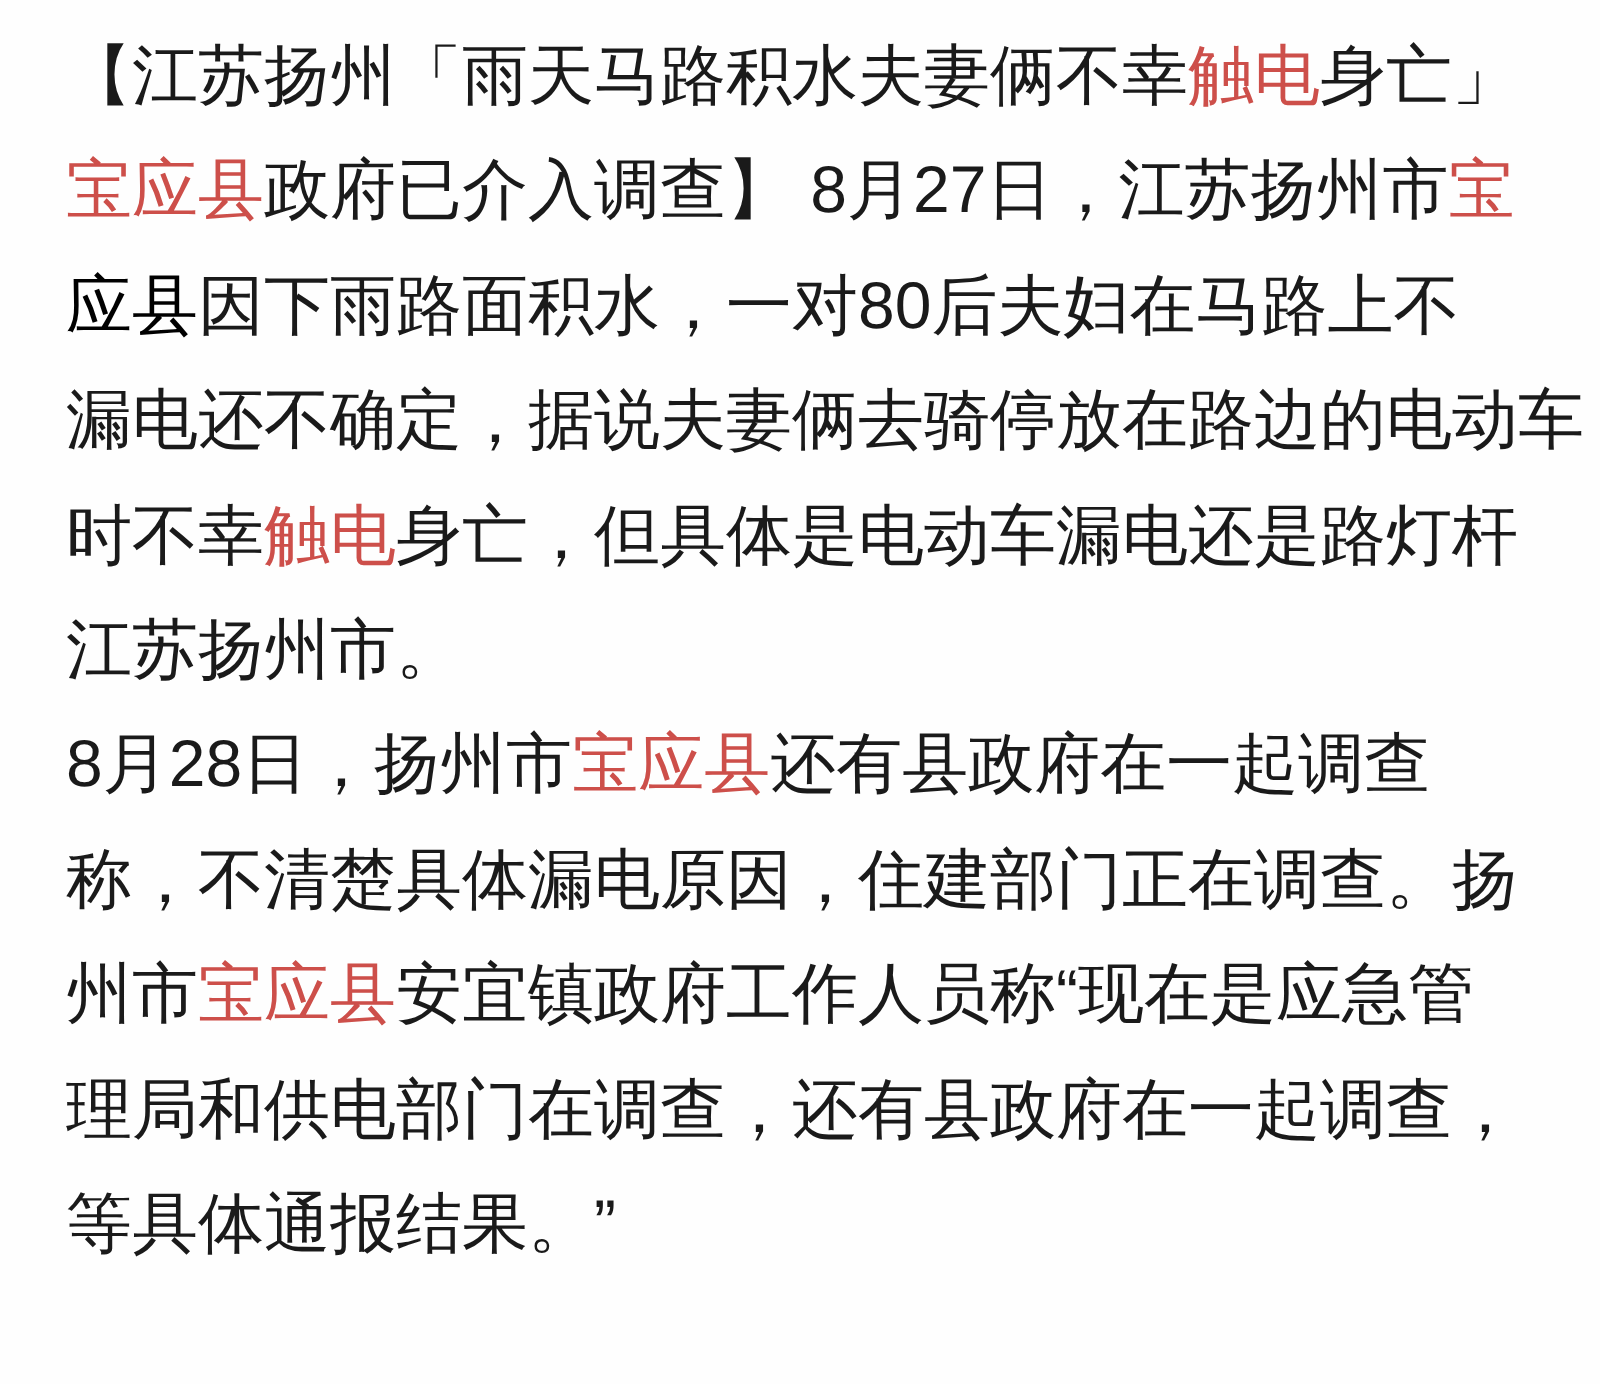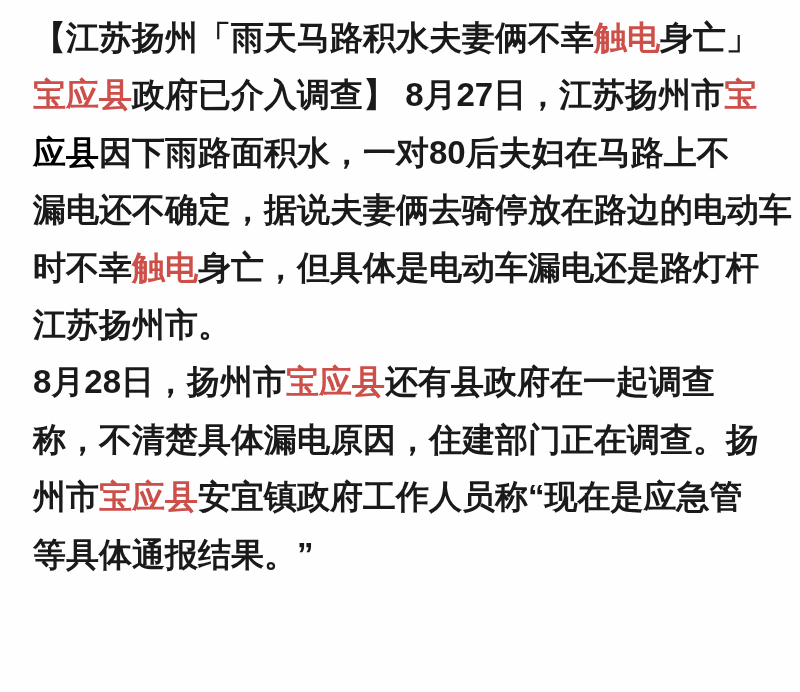--- a/index.html
+++ b/index.html
@@ -1,15 +1,15 @@
 <!DOCTYPE html>
 <html><head>
 <meta charset="utf-8">
 <style>
-  * { box-sizing: border-box; font-weight: bold; }
+  * { box-sizing: border-box; }
   html, body {
     margin: 0;
     padding: 0;
     width: 800px;
     height: 692px;
     overflow: hidden;
     background: #fefefe;
     font-family: "Liberation Sans", "DejaVu Sans", sans-serif;
   }
   .article {
@@ -33,14 +33,15 @@
 <div class="article" id="article" style="color: rgb(26, 26, 26);">
     <div class="text-line"><span class="seg">【江苏扬州「雨天马路积水夫妻俩不幸</span><span class="seg hl" style="color: rgb(205, 79, 74);">触电</span><span class="seg">身亡」</span></div>
     <div class="text-line"><span class="seg hl" style="color: rgb(205, 79, 74);">宝应县</span><span class="seg">政府已介入调查】 8月27日，江苏扬州市</span><span class="seg hl" style="color: rgb(205, 79, 74);">宝</span></div>
     <div class="text-line"><span class="seg hl" style="color: #000000;">应县</span><span class="seg">因下雨路面积水，一对80后夫妇在马路上不</span></div>
     <div class="text-line"><span class="seg">漏电还不确定，据说夫妻俩去骑停放在路边的电动车</span></div>
     <div class="text-line"><span class="seg">时不幸</span><span class="seg hl" style="color: rgb(205, 79, 74);">触电</span><span class="seg">身亡，但具体是电动车漏电还是路灯杆</span></div>
     <div class="text-line"><span class="seg">江苏扬州市。</span></div>
     <div class="text-line"><span class="seg">8月28日，扬州市</span><span class="seg hl" style="color: rgb(205, 79, 74);">宝应县</span><span class="seg">还有县政府在一起调查</span></div>
     <div class="text-line"><span class="seg">称，不清楚具体漏电原因，住建部门正在调查。扬</span></div>
     <div class="text-line"><span class="seg">州市</span><span class="seg hl" style="color: rgb(205, 79, 74);">宝应县</span><span class="seg">安宜镇政府工作人员称“现在是应急管</span></div>
+    <div class="text-line"><span class="seg">理局和供电部门在调查，还有县政府在一起调查，</span></div>
     <div class="text-line"><span class="seg">等具体通报结果。”</span></div>
   </div>
 
 </body></html>

